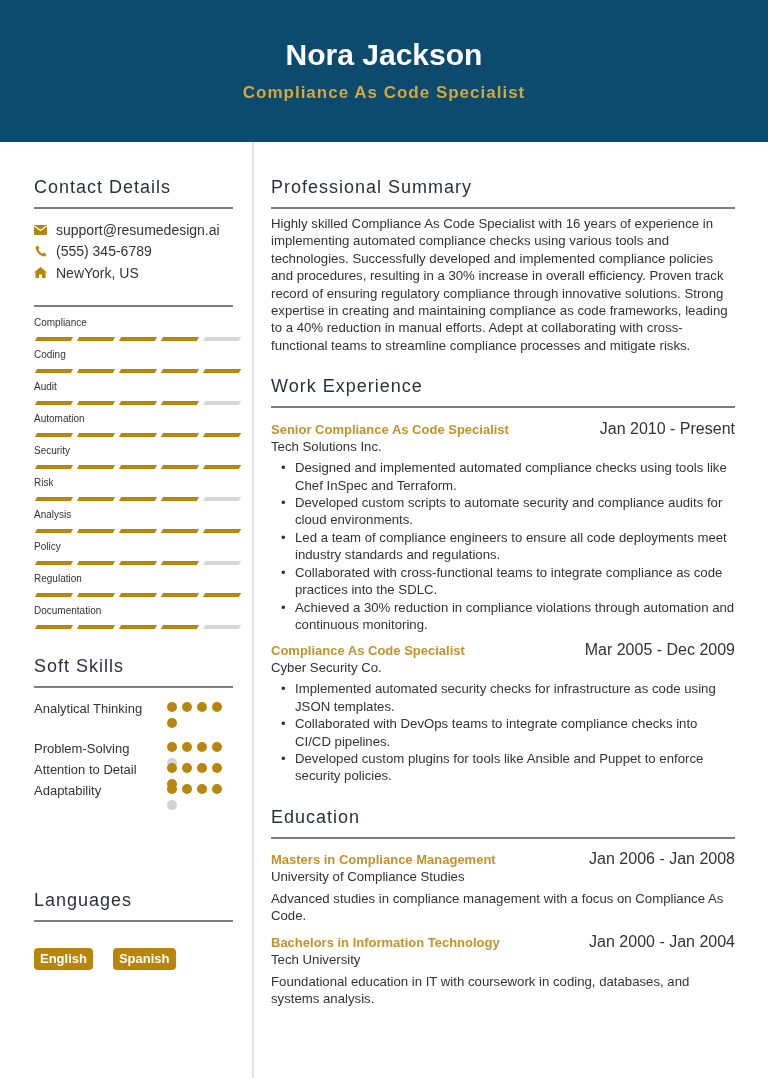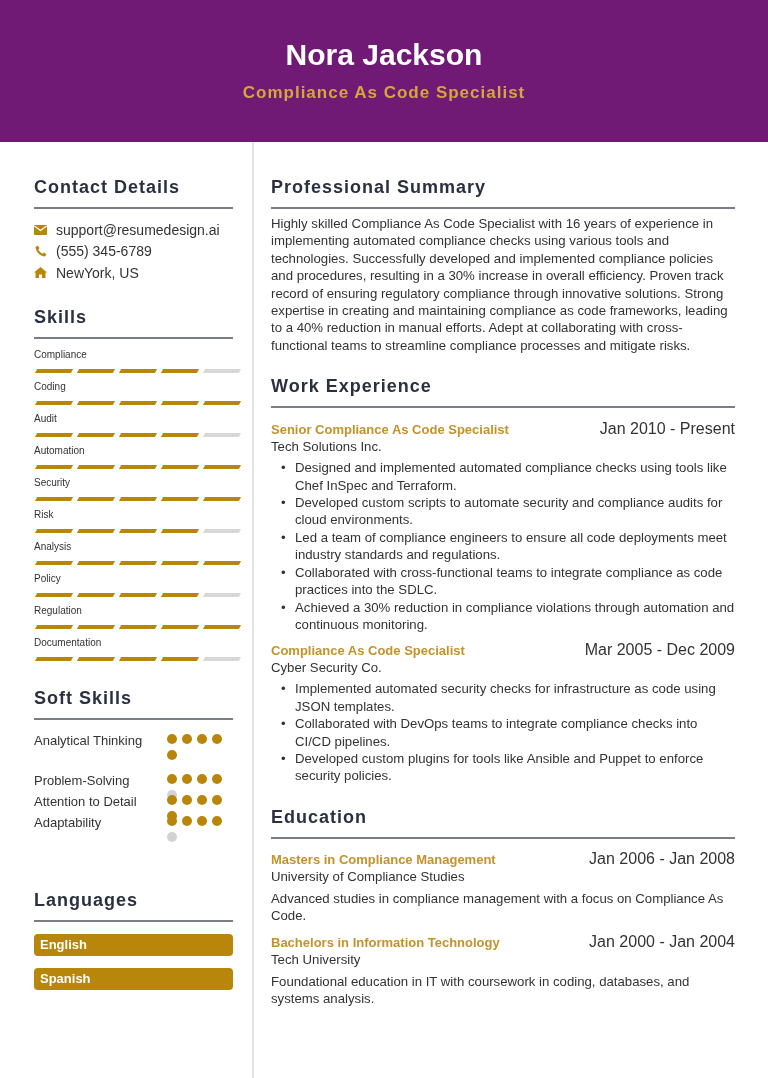--- a/index.html
+++ b/index.html
@@ -1,47 +1,47 @@
 <!DOCTYPE html>
 <html><head>
 <meta charset="utf-8">
 <style>
   * { box-sizing: border-box; margin: 0; padding: 0; }
   html, body { width: 768px; height: 1078px; background: #ffffff; overflow: hidden; }
   body { font-family: "Liberation Sans", sans-serif; color: #333; position: relative; }
 
-  .header { position: absolute; left: 0; top: 0; width: 768px; height: 142px; background: #701a75; text-align: center; }
+  .header { position: absolute; left: 0; top: 0; width: 768px; height: 142px; background: #0c4a6e; text-align: center; }
   .header .name { position: absolute; top: 38px; left: 0; width: 100%; font-size: 30px; font-weight: bold; color: #ffffff; letter-spacing: 0px; }
   .header .title { position: absolute; top: 83px; left: 0; width: 100%; font-size: 17px; font-weight: bold; color: #d4a73b; letter-spacing: 1px; }
 
   .divider-v { position: absolute; left: 252px; top: 142px; width: 2px; height: 936px; background: #e2e2e2; }
 
   .sidebar { position: absolute; left: 34px; top: 142px; width: 199px; }
   .main { position: absolute; left: 271px; top: 142px; width: 464px; }
 
-  .sec-title { font-size: 18px; font-weight: bold; color: #2a3040; letter-spacing: 1px; height: 24px; line-height: 24px; }
+  .sec-title { font-size: 18px; font-weight: normal; color: #2a3040; letter-spacing: 1px; height: 24px; line-height: 24px; }
   .sec-rule { height: 2px; background: #7a7d85; margin-top: 8px; }
 
   .contact-list { margin-top: 10px; }
   .contact-item { display: flex; align-items: center; height: 21.5px; font-size: 14px; color: #333; }
   .contact-item .ic { width: 13px; height: 13px; margin-right: 9px; display: inline-flex; align-items: center; justify-content: center; }
 
   .skill { height: 32px; position: relative; }
   .skill .label { font-size: 10px; color: #333; position: absolute; top: 4px; left: 0; }
   .skill .bars { position: absolute; top: 24px; left: 0; display: flex; gap: 4px; }
   .skill .bar { width: 36px; height: 4px; transform: skewX(-30deg); background: #b8860b; margin-left: 2px; }
   .skill .bar.off { background: #d8d8d8; }
 
   .soft-row { position: relative; height: 21px; }
   .soft-row .label { font-size: 13px; color: #333; position: absolute; left: 0; top: 2px; width: 130px; line-height: 17.5px; }
   .soft-row .dots { position: absolute; left: 133px; top: 4px; width: 55px; display: flex; flex-wrap: wrap; row-gap: 6px; column-gap: 5px; }
   .soft-row .dot { width: 10px; height: 10px; border-radius: 50%; background: #b8860b; }
   .soft-row .dot.off { background: #d3d3d3; }
 
-  .langs { display: flex; gap: 12px; margin-top: 12px; flex-direction: column; }
+  .langs { display: flex; gap: 20px; margin-top: 26px; }
   .lang { background: #b8860b; color: #fff; font-size: 13px; font-weight: bold; padding: 3px 6px; border-radius: 4px; height: 22px; line-height: 16px; }
 
   .summary { font-size: 13.2px; color: #333; line-height: 17.4px; margin-top: 6px; }
 
   .job { margin-top: 12px; }
   .job-head { display: flex; justify-content: space-between; align-items: baseline; }
   .job-title { font-size: 13px; font-weight: bold; color: #c4922a; }
   .job-date { font-size: 16px; color: #333; }
   .job-company { font-size: 13.2px; color: #333; margin-top: 1px; }
   .job ul { list-style: none; margin-top: 5px; padding-left: 24px; }
@@ -89,21 +89,20 @@
           <svg width="13" height="11" viewBox="0 0 13 11">
               <path d="M6.5 0 L13 5.5 L11.5 5.5 L11.5 11 L8 11 L8 7.5 L5 7.5 L5 11 L1.5 11 L1.5 5.5 L0 5.5 Z" fill="#b8860b"></path>
             </svg>
         </span>
         <span>NewYork, US</span>
       </div>
     </div>
   </div>
 
   <div style="margin-top:21px;">
-    <div class="sec-title">Skills</div>
     <div class="sec-rule"></div>
     <div id="skills-list" style="margin-top:6px;">
         <div class="skill">
           <span class="label">Compliance</span>
           <div class="bars">
             <span class="bar"></span>
             <span class="bar"></span>
             <span class="bar"></span>
             <span class="bar"></span>
             <span class="bar off"></span>

